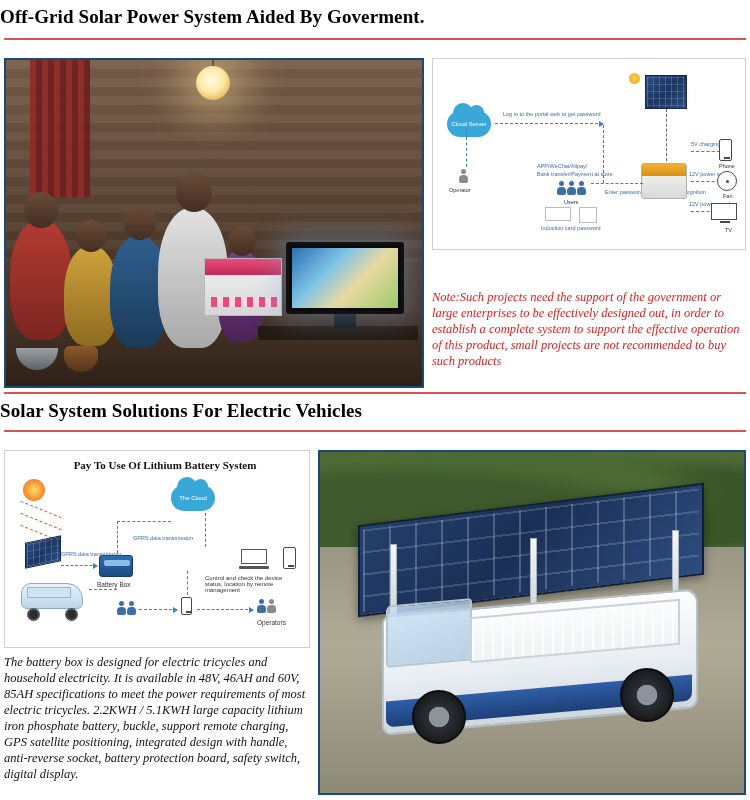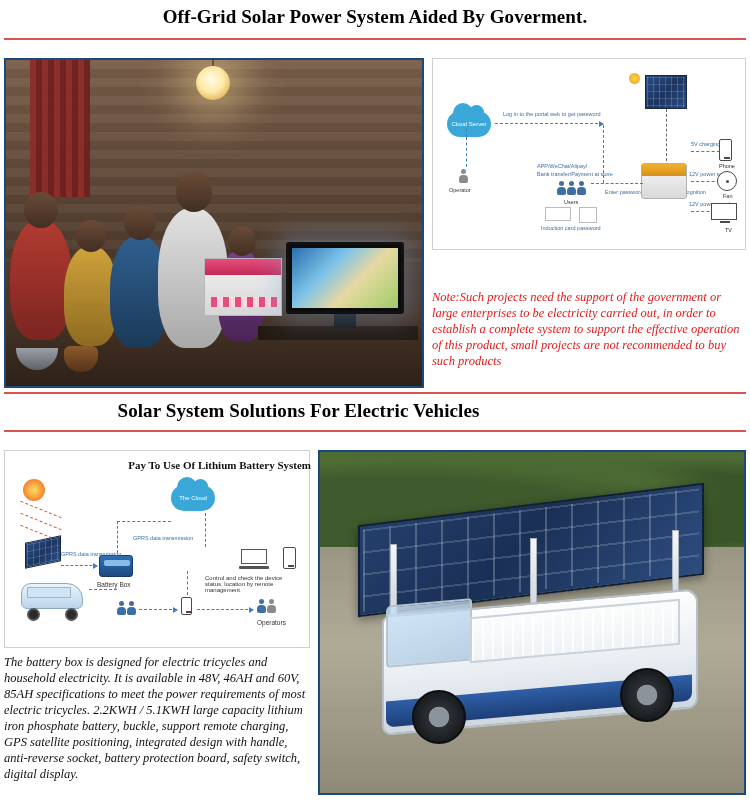--- a/index.html
+++ b/index.html
@@ -11,21 +11,21 @@
   }
   .page {
     position: relative;
     width: 750px; height: 800px;
     overflow: hidden;
     background: #fff;
   }
 
   
   .section-title {
-    text-align: center;
+    text-align: left;
     font-family: "Liberation Serif", serif;
     font-weight: bold;
     font-size: 19px;
     color: #000;
     letter-spacing: 0.1px;
   }
   #title-1 { position: absolute; left: 0; top: 6px; width: 750px; }
   #title-2 { position: absolute; left: 0; top: 400px; width: 597px; }
 
   .hrule {
@@ -227,22 +227,22 @@
     color: #111;
   }
   .caption.red { color: #e21b1b; }
 
   
   #diagram-box-2 {
     position: absolute; left: 4px; top: 450px; width: 306px; height: 198px;
     border: 1px solid #cfcfcf; background: #ffffff;
   }
   .diag2-title {
-    position: absolute; left: 2px; top: 8px; width: 100%;
-    text-align: right; font-family: "Liberation Serif", serif;
+    position: absolute; left: 8px; top: 8px; width: 100%;
+    text-align: center; font-family: "Liberation Serif", serif;
     font-weight: bold; font-size: 11px; color: #111;
   }
   .sun-big {
     position: absolute; width: 22px; height: 22px; border-radius: 50%;
     background: radial-gradient(circle,#ffdf5e,#f05a1e);
   }
   .ray {
     position: absolute; height: 0; border-top: 1px dashed #e05a22;
   }
   .trike {
@@ -442,21 +442,21 @@
     <div class="dash-h arrow-r" style="left:258px; top:152px; width:34px;"></div>
     <div class="lbl" style="left:256px; top:142px;">12V power supply</div>
     <div class="tv-ic" style="left:278px; top:144px;"></div>
     <div class="lbl lbl-dark" style="left:292px; top:168px;">TV</div>
 
     <div class="dash-v" style="left:170px; top:66px; height:58px;"></div>
     <div class="dash-h" style="left:158px; top:124px; width:52px;"></div>
     <div class="dash-v" style="left:33px;  top:64px;  height:14px;"></div>
   </div>
 
-  <div class="caption red" id="caption-2">Note:Such projects need the support of the government or large enterprises to be electricity carried out, in order to establish a complete system to support the effective operation of this product, small projects are not recommended to buy such products</div>
+  <div class="caption red" id="caption-2">Note:Such projects need the support of the government or large enterprises to be effectively designed out, in order to establish a complete system to support the effective operation of this product, small projects are not recommended to buy such products</div>
 
   <div class="hrule" id="rule-mid"></div>
   <div class="section-title" id="title-2">Solar System Solutions For Electric Vehicles</div>
   <div class="hrule" id="rule-mid2"></div>
 
   <div id="diagram-box-2">
     <div class="diag2-title">Pay To Use Of Lithium Battery System</div>
 
     <div class="sun-big" style="left:18px; top:28px;"></div>
     <div class="ray" style="left:14px; top:58px;  width:44px; transform:rotate(22deg);"></div>

